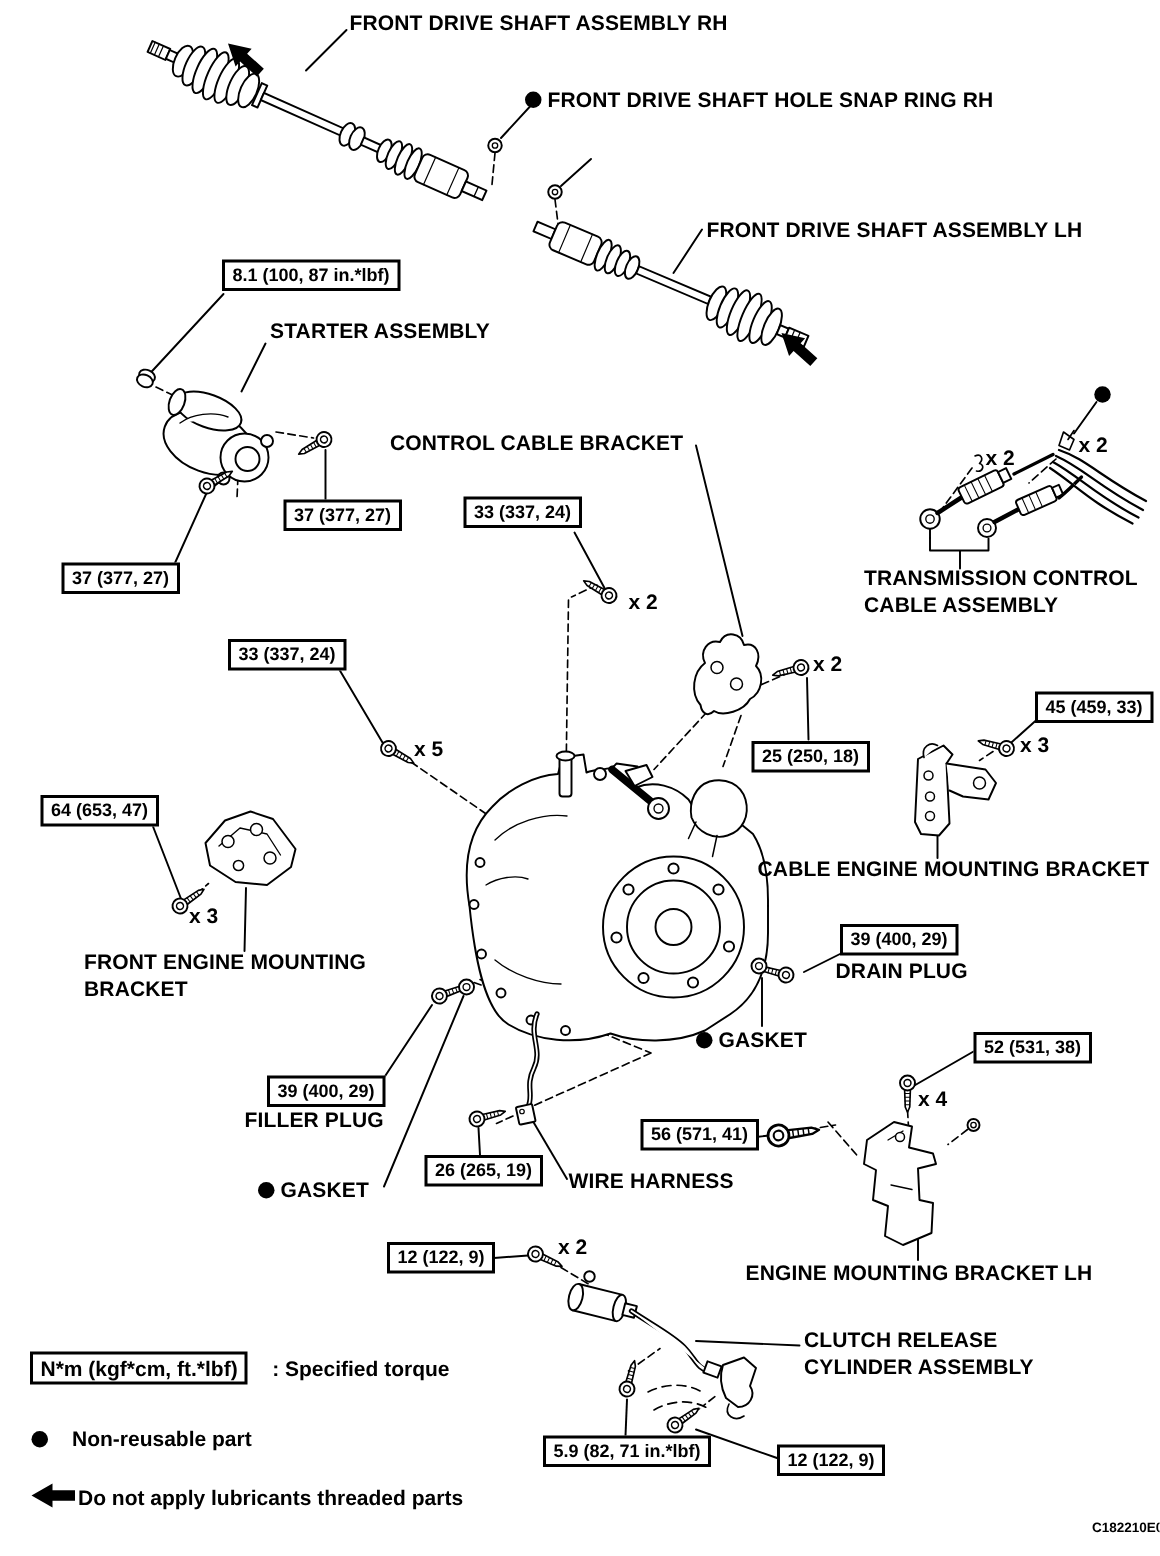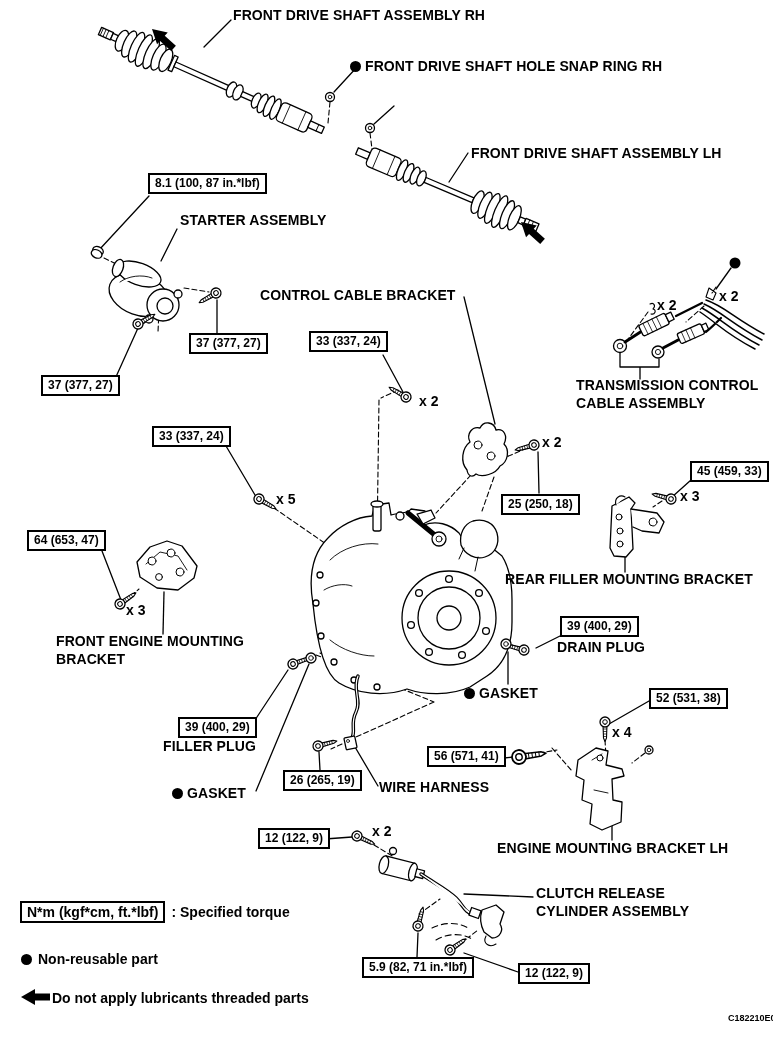--- a/index.html
+++ b/index.html
@@ -6,21 +6,21 @@
   .stage{position:relative;width:773px;height:1037px;background:#ffffff;overflow:hidden;
          font-family:"Liberation Sans","DejaVu Sans",sans-serif;color:#000;margin-left:12px;}
   svg.art{position:absolute;left:0;top:0;}
   .lbl{position:absolute;font-size:14px;font-weight:700;letter-spacing:.1px;white-space:nowrap;line-height:18px;}
   .lbl .line{white-space:nowrap;}
   .bullet-row{display:flex;align-items:center;gap:4px;}
   .dot{display:inline-block;width:11px;height:11px;border-radius:50%;background:#000;flex:0 0 auto;}
   .tq{position:absolute;border:2px solid #000;background:#fff;padding:1px 5px;
       font-size:12px;font-weight:700;white-space:nowrap;line-height:15px;}
   .cnt{position:absolute;font-size:14px;font-weight:700;white-space:nowrap;}
-  .legend-row{position:absolute;display:flex;align-items:center;gap:6px;font-size:14px;font-weight:700;white-space:nowrap;}
+  .legend-row{position:absolute;display:flex;align-items:center;gap:16px;font-size:14px;font-weight:700;white-space:nowrap;}
   .legend-box{border:2px solid #000;padding:1px 5px;background:#fff;}
   .fig-code{position:absolute;font-size:9px;font-weight:700;}
 </style>
 </head>
 <body>
 
 <div class="stage">
 
 <svg class="art" width="773" height="1037" viewBox="0 0 773 1037" fill="none" stroke="#000" stroke-width="1.3" stroke-linecap="round" stroke-linejoin="round">
   <defs>
@@ -338,21 +338,21 @@
 
 <div class="lbl" style="left:168px;top:211px"><span>STARTER ASSEMBLY</span></div>
 
 <div class="lbl" style="left:248px;top:286px"><span>CONTROL CABLE BRACKET</span></div>
 
 <div class="lbl" style="left:564px;top:376px">
   <div class="line">TRANSMISSION CONTROL</div>
   <div class="line">CABLE ASSEMBLY</div>
 </div>
 
-<div class="lbl" style="left:493px;top:570px"><span>REAR FILLER MOUNTING BRACKET</span></div>
+<div class="lbl" style="left:493px;top:570px"><span>CABLE ENGINE MOUNTING BRACKET</span></div>
 
 <div class="lbl" style="left:44px;top:632px">
   <div class="line">FRONT ENGINE MOUNTING</div>
   <div class="line">BRACKET</div>
 </div>
 
 <div class="lbl" style="left:545px;top:638px"><span>DRAIN PLUG</span></div>
 
 <div class="lbl bullet-row" style="left:452px;top:684px">
   <span class="dot"></span>

